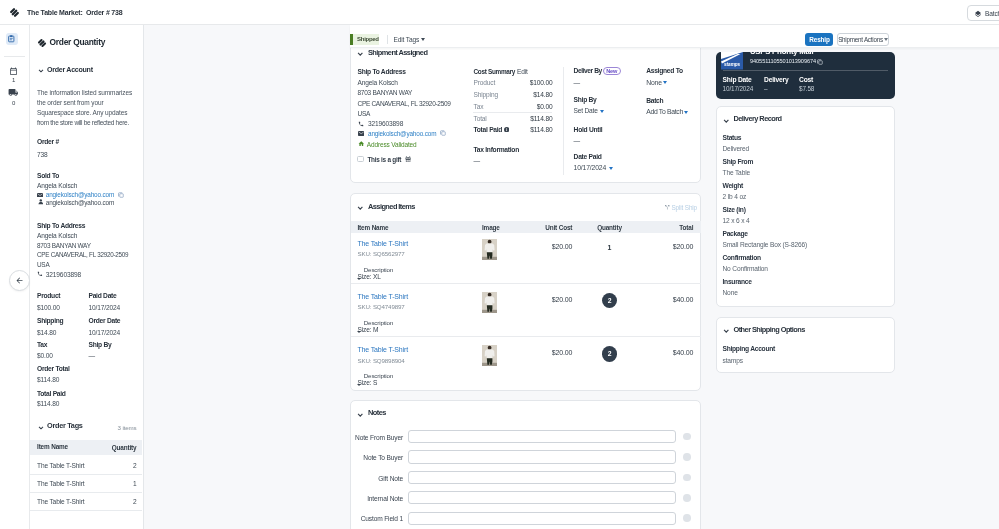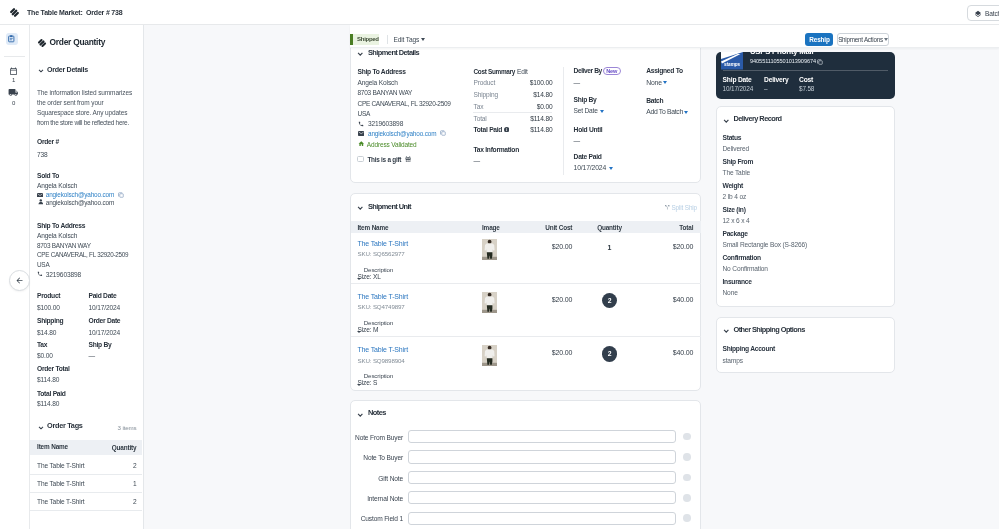--- a/index.html
+++ b/index.html
@@ -64,21 +64,21 @@
       <path d="M4.4 10 L10 4.4"></path>
       <path d="M12 17.6 L17.6 12"></path>
       <path d="M7.6 14.4 L14.4 7.6"></path>
     </g>
   </svg>
   <div class="t" style="left:20px;top:13.2px;font-size:8.4px;font-weight:bold;color:#212a33;letter-spacing:-0.25px;">Order Quantity</div>
 
   <svg class="abs" style="left:8px;top:44px" width="6" height="4" viewBox="0 0 6 4">
       <path d="M1 .8l2 2 2-2" stroke="#39424d" stroke-width="1.1" fill="none"></path>
     </svg>
-  <div class="t lb" style="left:17.5px;top:40.8px;font-size:7.1px;">Order Details</div>
+  <div class="t lb" style="left:17.5px;top:40.8px;font-size:7.1px;">Order Account</div>
 
   <div class="t" style="left:7.5px;top:63.8px;font-size:6.5px;letter-spacing:-0.12px;color:#48525d;">The information listed summarizes</div>
   <div class="t" style="left:7.5px;top:74px;font-size:6.5px;letter-spacing:-0.12px;color:#48525d;">the order sent from your</div>
   <div class="t" style="left:7.5px;top:84.2px;font-size:6.5px;letter-spacing:-0.12px;color:#48525d;">Squarespace store. Any updates</div>
   <div class="t" style="left:7.5px;top:94.3px;font-size:6.5px;letter-spacing:-0.3px;color:#48525d;">from the store will be reflected here.</div>
 
   <div class="t lb" style="left:7.5px;top:113.2px;font-size:6.7px;">Order #</div>
   <div class="t" style="left:7.5px;top:125.5px;">738</div>
 
   <div class="t lb" style="left:7.5px;top:146.7px;font-size:6.7px;">Sold To</div>
@@ -152,21 +152,21 @@
   <div class="t" style="left:7.5px;top:473.2px;">The Table T-Shirt</div>
   <div class="t" style="left:70px;top:473.2px;width:37px;text-align:right;">2</div>
   <div class="abs" style="left:0;top:484.6px;width:112px;height:1px;background:#e8ebee;"></div>
 </div>
 
 <div class="card" style="left:350.3px;top:40px;width:351.1px;height:143px;"></div>
 <div class="abs" style="left:350.3px;top:40px;width:351.1px;height:143px;z-index:1;">
   <svg class="abs" style="left:7.2px;top:12px" width="6.5" height="4.5" viewBox="0 0 6 4">
       <path d="M1 .8l2 2 2-2" stroke="#39424d" stroke-width="1.1" fill="none"></path>
     </svg>
-  <div class="t hd" style="left:17.7px;top:9.1px;">Shipment Details</div>
+  <div class="t hd" style="left:17.7px;top:9.1px;">Shipment Assigned</div>
 
   <div class="t lb" style="left:7.2px;top:27.8px;">Ship To Address</div>
   <div class="t" style="left:7.2px;top:38.8px;">Angela Kolsch</div>
   <div class="t" style="left:7.2px;top:49px;font-size:6.5px;letter-spacing:-0.25px;">8703 BANYAN WAY</div>
   <div class="t" style="left:7.2px;top:59.7px;font-size:6.5px;letter-spacing:-0.3px;">CPE CANAVERAL, FL 32920-2509</div>
   <div class="t" style="left:7.2px;top:69.8px;font-size:6.5px;letter-spacing:-0.25px;">USA</div>
   <svg class="abs" style="left:7.5px;top:80.8px" width="6" height="6" viewBox="0 0 24 24">
       <path fill="#39424d" d="M6.62 10.79c1.44 2.83 3.76 5.14 6.59 6.59l2.2-2.2c.27-.27.67-.36 1.02-.24 1.12.37 2.33.57 3.57.57.55 0 1 .45 1 1V20c0 .55-.45 1-1 1-9.39 0-17-7.61-17-17 0-.55.45-1 1-1h3.5c.55 0 1 .45 1 1 0 1.25.2 2.45.57 3.57.11.35.03.74-.25 1.02l-2.2 2.2z"></path>
     </svg>
   <div class="t" style="left:17.7px;top:80px;">3219603898</div>
@@ -236,21 +236,21 @@
   <div class="t lb" style="left:295.9px;top:56.8px;">Batch</div>
   <div class="t lk" style="left:295.9px;top:68.4px;font-size:6.8px;letter-spacing:-0.3px;">Add To Batch</div>
   <div class="abs" style="left:334px;top:70.8px;width:0;height:0;border-left:2.6px solid transparent;border-right:2.6px solid transparent;border-top:3.2px solid #2273c4;"></div>
 </div>
 
 <div class="card" style="left:350.3px;top:193px;width:351.1px;height:197.8px;"></div>
 <div class="abs" style="left:350.3px;top:193px;width:351.1px;height:197.8px;z-index:1;">
   <svg class="abs" style="left:7.2px;top:13px" width="6.5" height="4.5" viewBox="0 0 6 4">
       <path d="M1 .8l2 2 2-2" stroke="#39424d" stroke-width="1.1" fill="none"></path>
     </svg>
-  <div class="t hd" style="left:17.7px;top:9.5px;">Shipment Unit</div>
+  <div class="t hd" style="left:17.7px;top:9.5px;">Assigned Items</div>
   <svg class="abs" style="left:314px;top:11px" width="6.5" height="6.5" viewBox="0 0 24 24">
       <path fill="#8996a3" d="M14 4l2.29 2.29-2.88 2.88 1.42 1.42 2.88-2.88L20 10V4zm-4 0H4v6l2.29-2.29 4.71 4.7V20h2v-8.41l-5.29-5.3z"></path>
     </svg>
   <div class="t" style="left:321.2px;top:11.3px;font-size:6.4px;color:#b7cfe4;">Split Ship</div>
 
   <div class="abs" style="left:0.5px;top:27.5px;width:350px;height:12.3px;background:#edf0f4;"></div>
   <div class="t" style="left:7.2px;top:30.5px;font-size:6.4px;font-weight:bold;color:#313b45;">Item Name</div>
   <div class="t" style="left:131.7px;top:30.5px;font-size:6.4px;font-weight:bold;color:#313b45;">Image</div>
   <div class="t" style="left:162px;top:30.5px;width:60px;text-align:right;font-size:6.4px;font-weight:bold;color:#313b45;">Unit Cost</div>
   <div class="t" style="left:243.7px;top:30.5px;width:31px;text-align:center;font-size:6.4px;font-weight:bold;color:#313b45;">Quantity</div>

